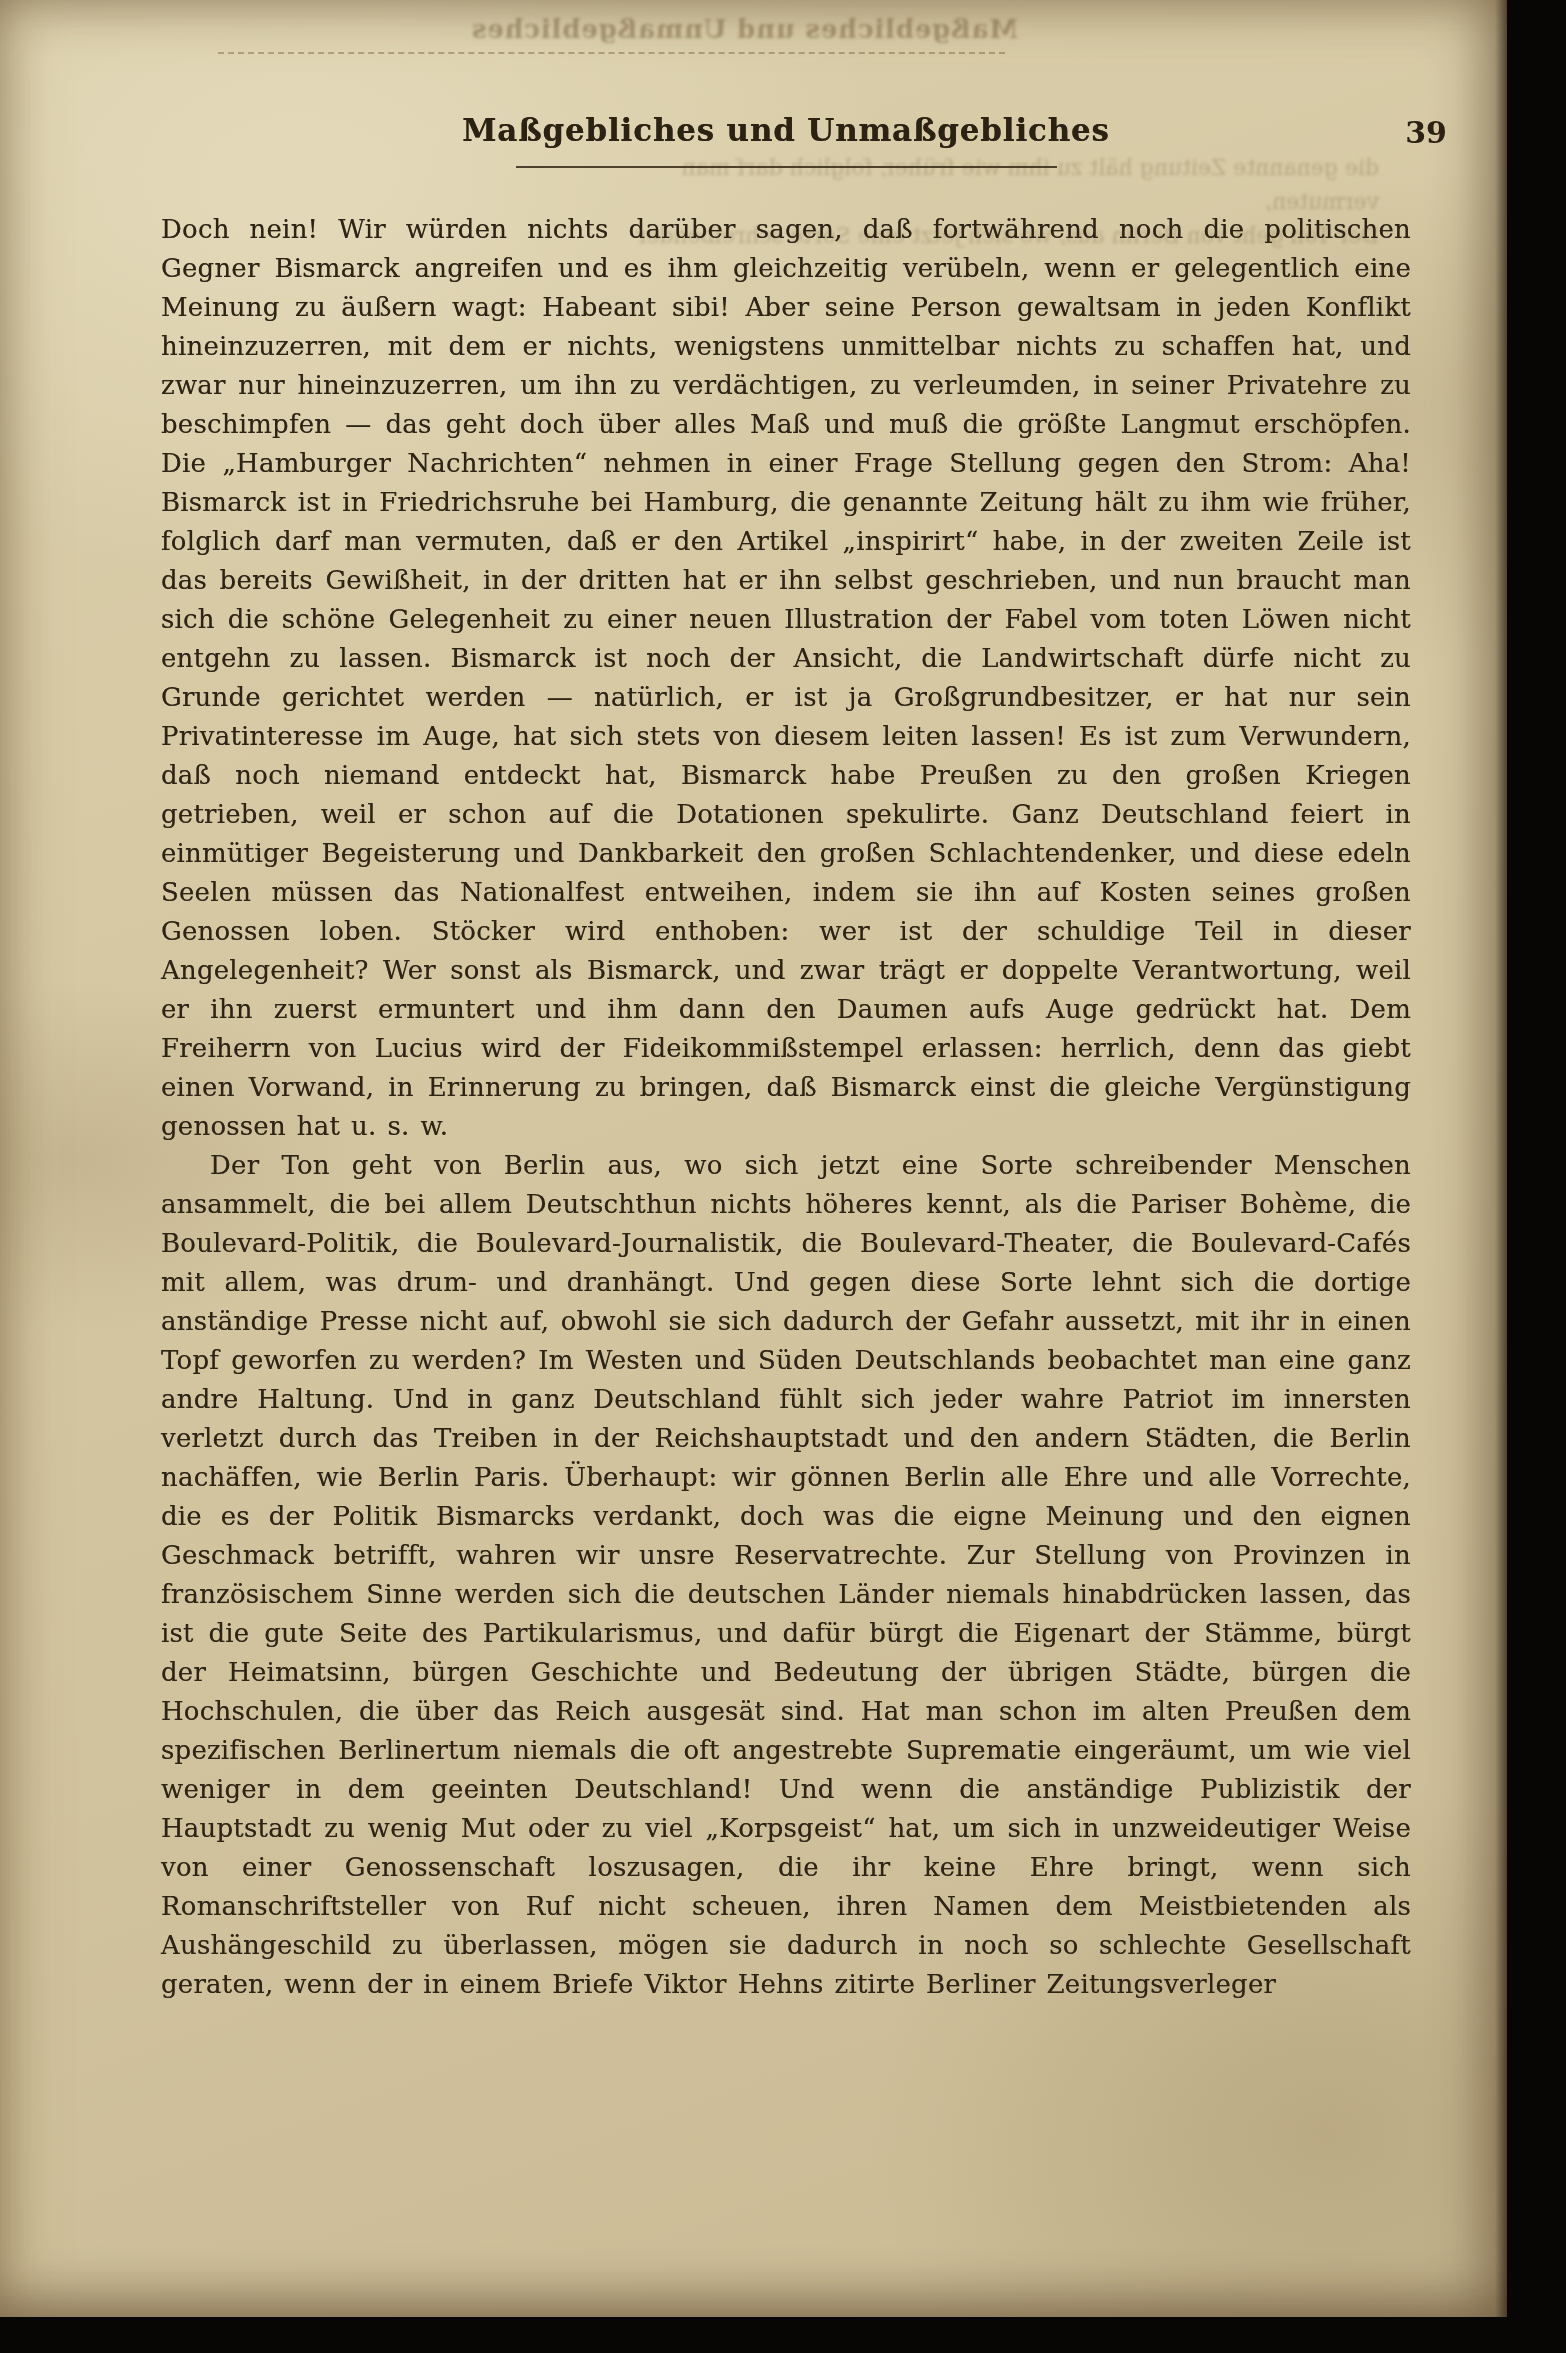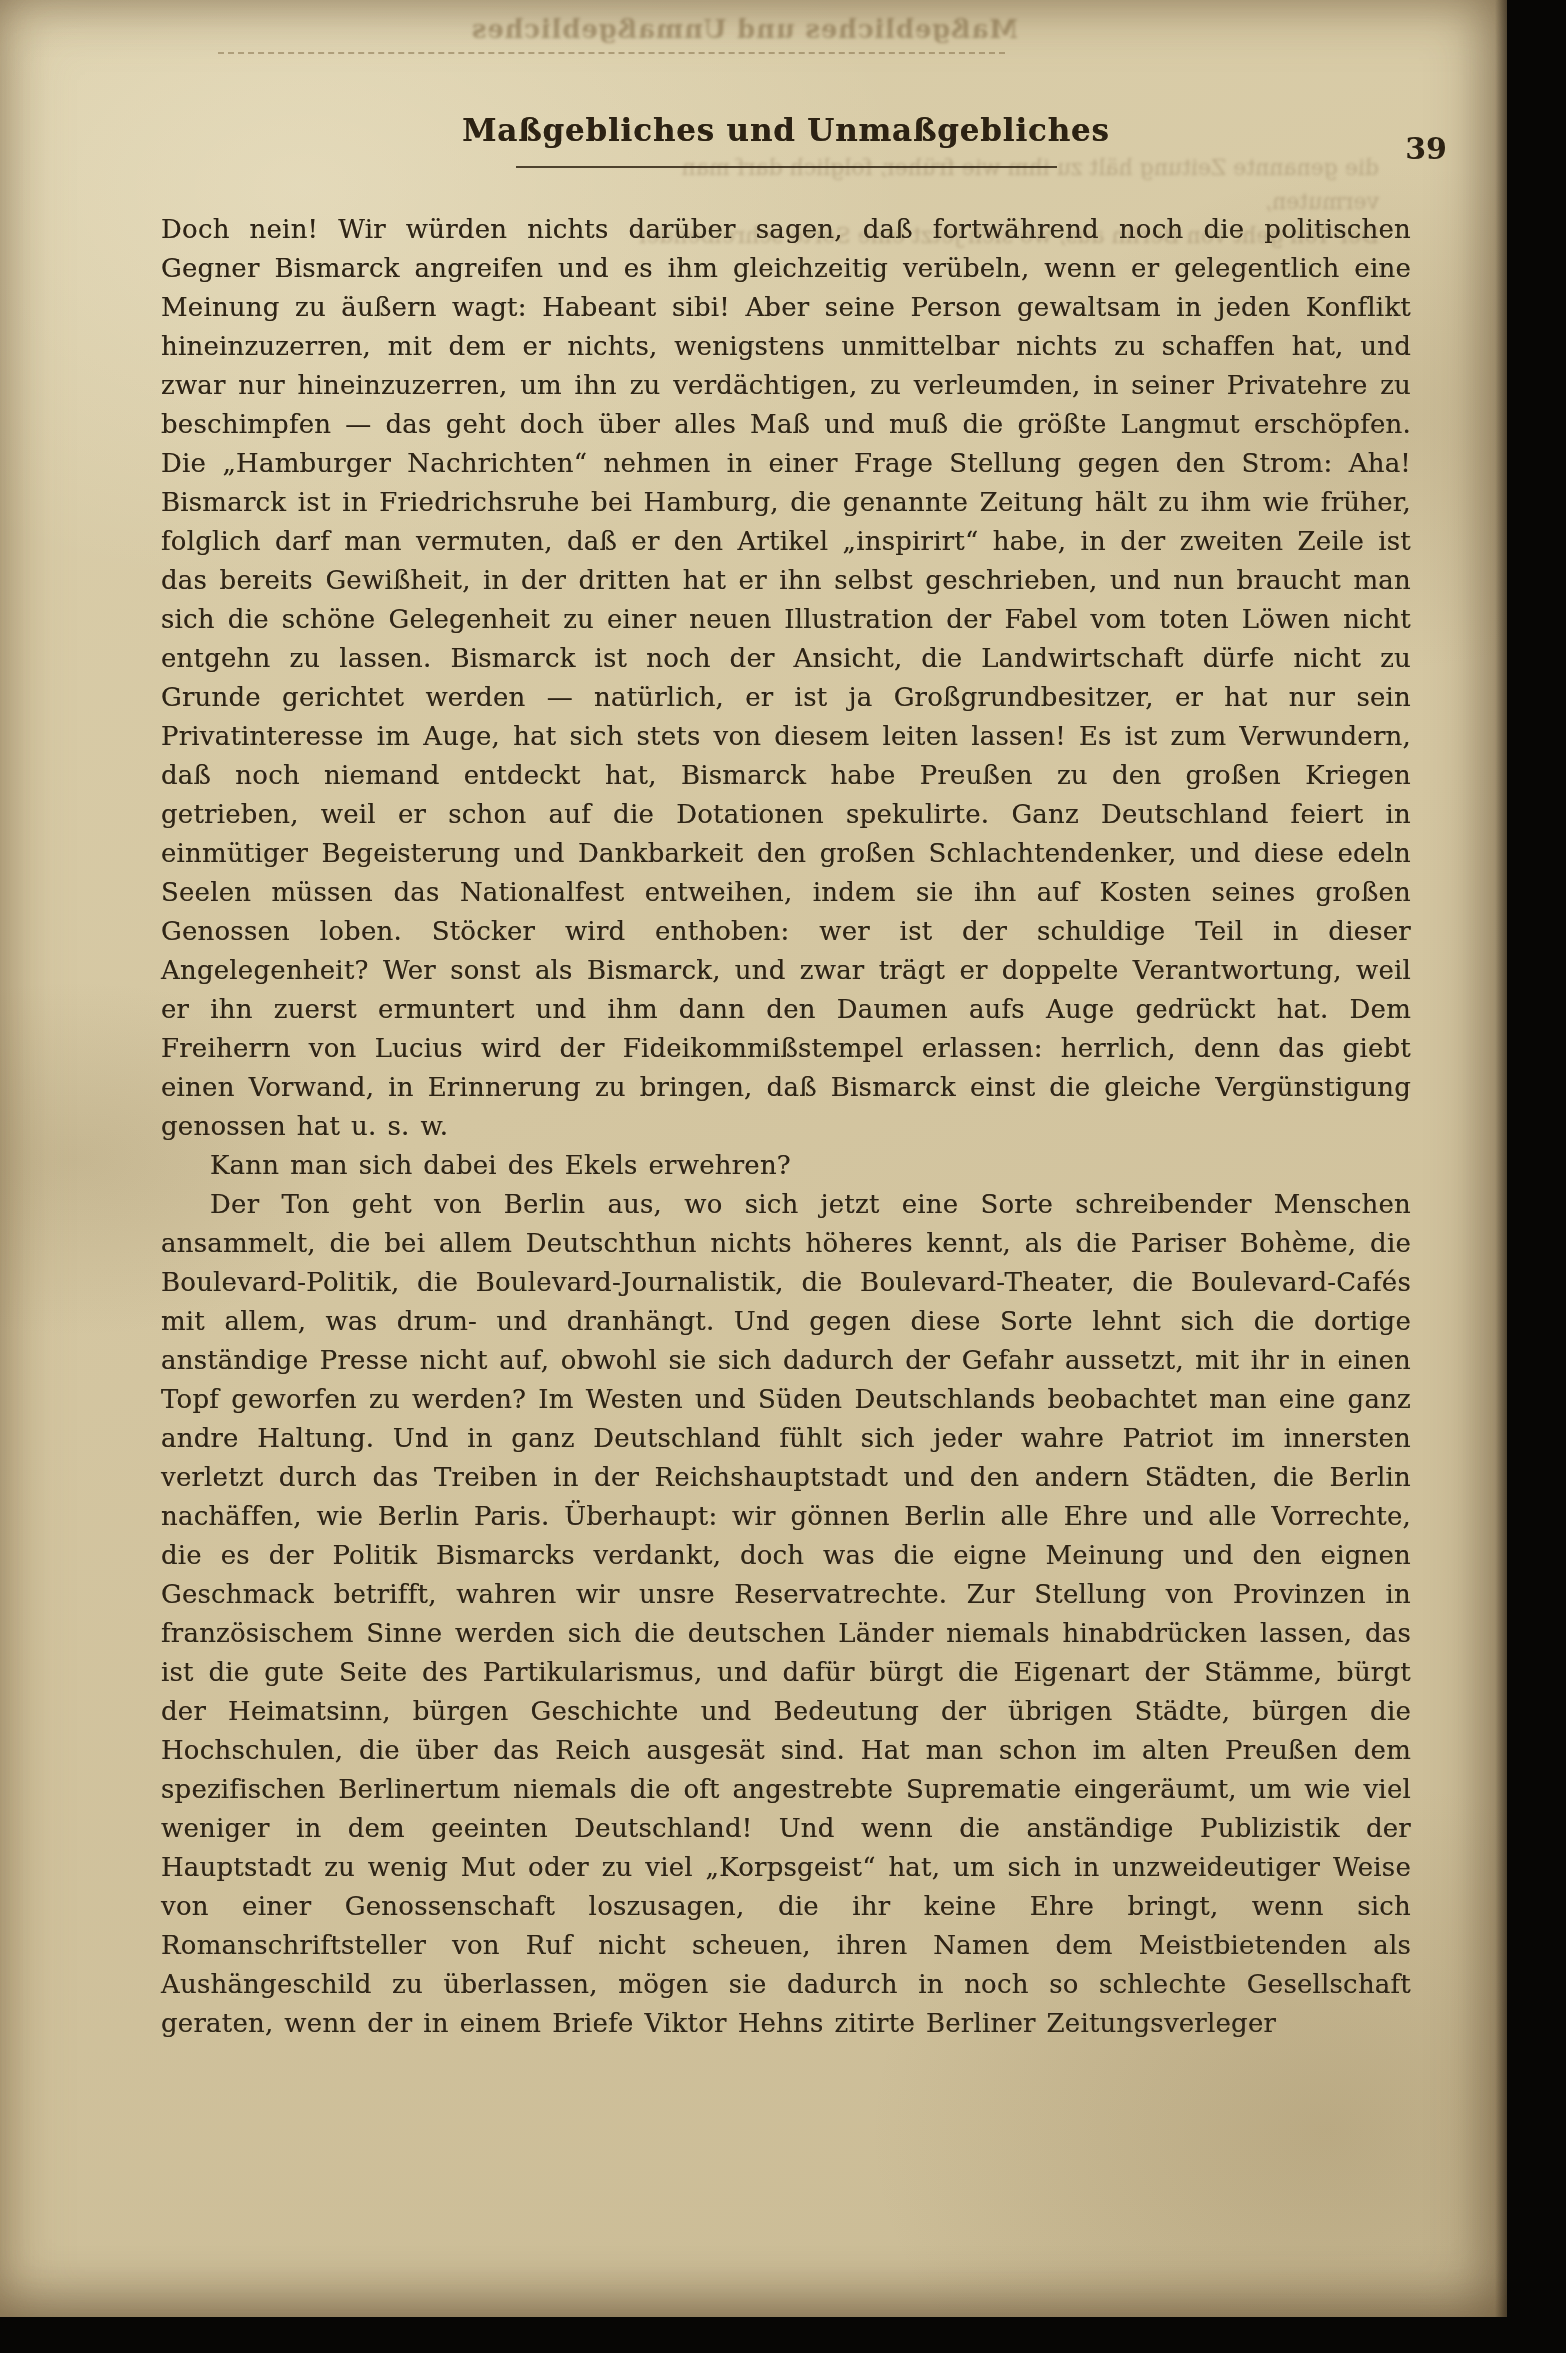--- a/index.html
+++ b/index.html
@@ -63,21 +63,21 @@
   }
   .header-row { position:relative; height:49px; }
   .header-title {
     display:block; text-align:center;
     font-weight:bold; font-size:31px; letter-spacing:0.8px;
     color:#2c2213;
     text-shadow:0 0 0.5px rgba(44,34,19,.7);
   }
   .page-number {
     position:absolute; right:-36px; top:3.4px;
-    font-weight:bold; font-size:30px; color:#2c2213;margin-top:16px;
+    font-weight:bold; font-size:30px; color:#2c2213;
   }
   .header-rule {
     width:541px; margin:5px auto 0 auto; height:0;
     border:none; border-top:2.5px solid rgba(52,40,22,.85);
   }
   .body-text {
     margin-top:42px;
     font-size:26px; line-height:39px;
     text-align:justify;
     word-spacing:2.5px; letter-spacing:0.2px;
@@ -105,20 +105,19 @@
 
       <div class="header-row">
         <span class="header-title">Maßgebliches und Unmaßgebliches</span>
         <span class="page-number">39</span>
       </div>
 
       <hr class="header-rule">
 
       <div class="body-text">
         <p class="no-indent">Doch nein!  Wir würden nichts darüber sagen, daß fortwährend noch die politischen Gegner Bismarck angreifen und es ihm gleichzeitig verübeln, wenn er gelegentlich eine Meinung zu äußern wagt: Habeant sibi!  Aber seine Person gewaltsam in jeden Konflikt hineinzuzerren, mit dem er nichts, wenigstens unmittelbar nichts zu schaffen hat, und zwar nur hineinzuzerren, um ihn zu verdächtigen, zu verleumden, in seiner Privatehre zu beschimpfen — das geht doch über alles Maß und muß die größte Langmut erschöpfen.  Die „Hamburger Nachrichten“ nehmen in einer Frage Stellung gegen den Strom: Aha! Bismarck ist in Friedrichsruhe bei Hamburg, die genannte Zeitung hält zu ihm wie früher, folglich darf man vermuten, daß er den Artikel „inspirirt“ habe, in der zweiten Zeile ist das bereits Gewißheit, in der dritten hat er ihn selbst geschrieben, und nun braucht man sich die schöne Gelegenheit zu einer neuen Illustration der Fabel vom toten Löwen nicht entgehn zu lassen.  Bismarck ist noch der Ansicht, die Landwirtschaft dürfe nicht zu Grunde gerichtet werden — natürlich, er ist ja Großgrundbesitzer, er hat nur sein Privatinteresse im Auge, hat sich stets von diesem leiten lassen!  Es ist zum Verwundern, daß noch niemand entdeckt hat, Bismarck habe Preußen zu den großen Kriegen getrieben, weil er schon auf die Dotationen spekulirte.  Ganz Deutschland feiert in einmütiger Begeisterung und Dankbarkeit den großen Schlachtendenker, und diese edeln Seelen müssen das Nationalfest entweihen, indem sie ihn auf Kosten seines großen Genossen loben.  Stöcker wird enthoben: wer ist der schuldige Teil in dieser Angelegenheit?  Wer sonst als Bismarck, und zwar trägt er doppelte Verantwortung, weil er ihn zuerst ermuntert und ihm dann den Daumen aufs Auge gedrückt hat.  Dem Freiherrn von Lucius wird der Fideikommißstempel erlassen: herrlich, denn das giebt einen Vorwand, in Erinnerung zu bringen, daß Bismarck einst die gleiche Vergünstigung genossen hat u. s. w.</p>
-        <p>Kann man sich dabei des Ekels erwehren?</p>
         <p>Der Ton geht von Berlin aus, wo sich jetzt eine Sorte schreibender Menschen ansammelt, die bei allem Deutschthun nichts höheres kennt, als die Pariser Bohème, die Boulevard-Politik, die Boulevard-Journalistik, die Boulevard-Theater, die Boulevard-Cafés mit allem, was drum- und dranhängt.  Und gegen diese Sorte lehnt sich die dortige anständige Presse nicht auf, obwohl sie sich dadurch der Gefahr aussetzt, mit ihr in einen Topf geworfen zu werden?  Im Westen und Süden Deutschlands beobachtet man eine ganz andre Haltung.  Und in ganz Deutschland fühlt sich jeder wahre Patriot im innersten verletzt durch das Treiben in der Reichshauptstadt und den andern Städten, die Berlin nachäffen, wie Berlin Paris.  Überhaupt: wir gönnen Berlin alle Ehre und alle Vorrechte, die es der Politik Bismarcks verdankt, doch was die eigne Meinung und den eignen Geschmack betrifft, wahren wir unsre Reservatrechte.  Zur Stellung von Provinzen in französischem Sinne werden sich die deutschen Länder niemals hinabdrücken lassen, das ist die gute Seite des Partikularismus, und dafür bürgt die Eigenart der Stämme, bürgt der Heimatsinn, bürgen Geschichte und Bedeutung der übrigen Städte, bürgen die Hochschulen, die über das Reich ausgesät sind.  Hat man schon im alten Preußen dem spezifischen Berlinertum niemals die oft angestrebte Suprematie eingeräumt, um wie viel weniger in dem geeinten Deutschland!  Und wenn die anständige Publizistik der Hauptstadt zu wenig Mut oder zu viel „Korpsgeist“ hat, um sich in unzweideutiger Weise von einer Genossenschaft loszusagen, die ihr keine Ehre bringt, wenn sich Romanschriftsteller von Ruf nicht scheuen, ihren Namen dem Meistbietenden als Aushängeschild zu überlassen, mögen sie dadurch in noch so schlechte Gesellschaft geraten, wenn der in einem Briefe Viktor Hehns zitirte Berliner Zeitungsverleger</p>
       </div>
 
     </div>
   </div>
 </div>
 
 
 </body></html>

